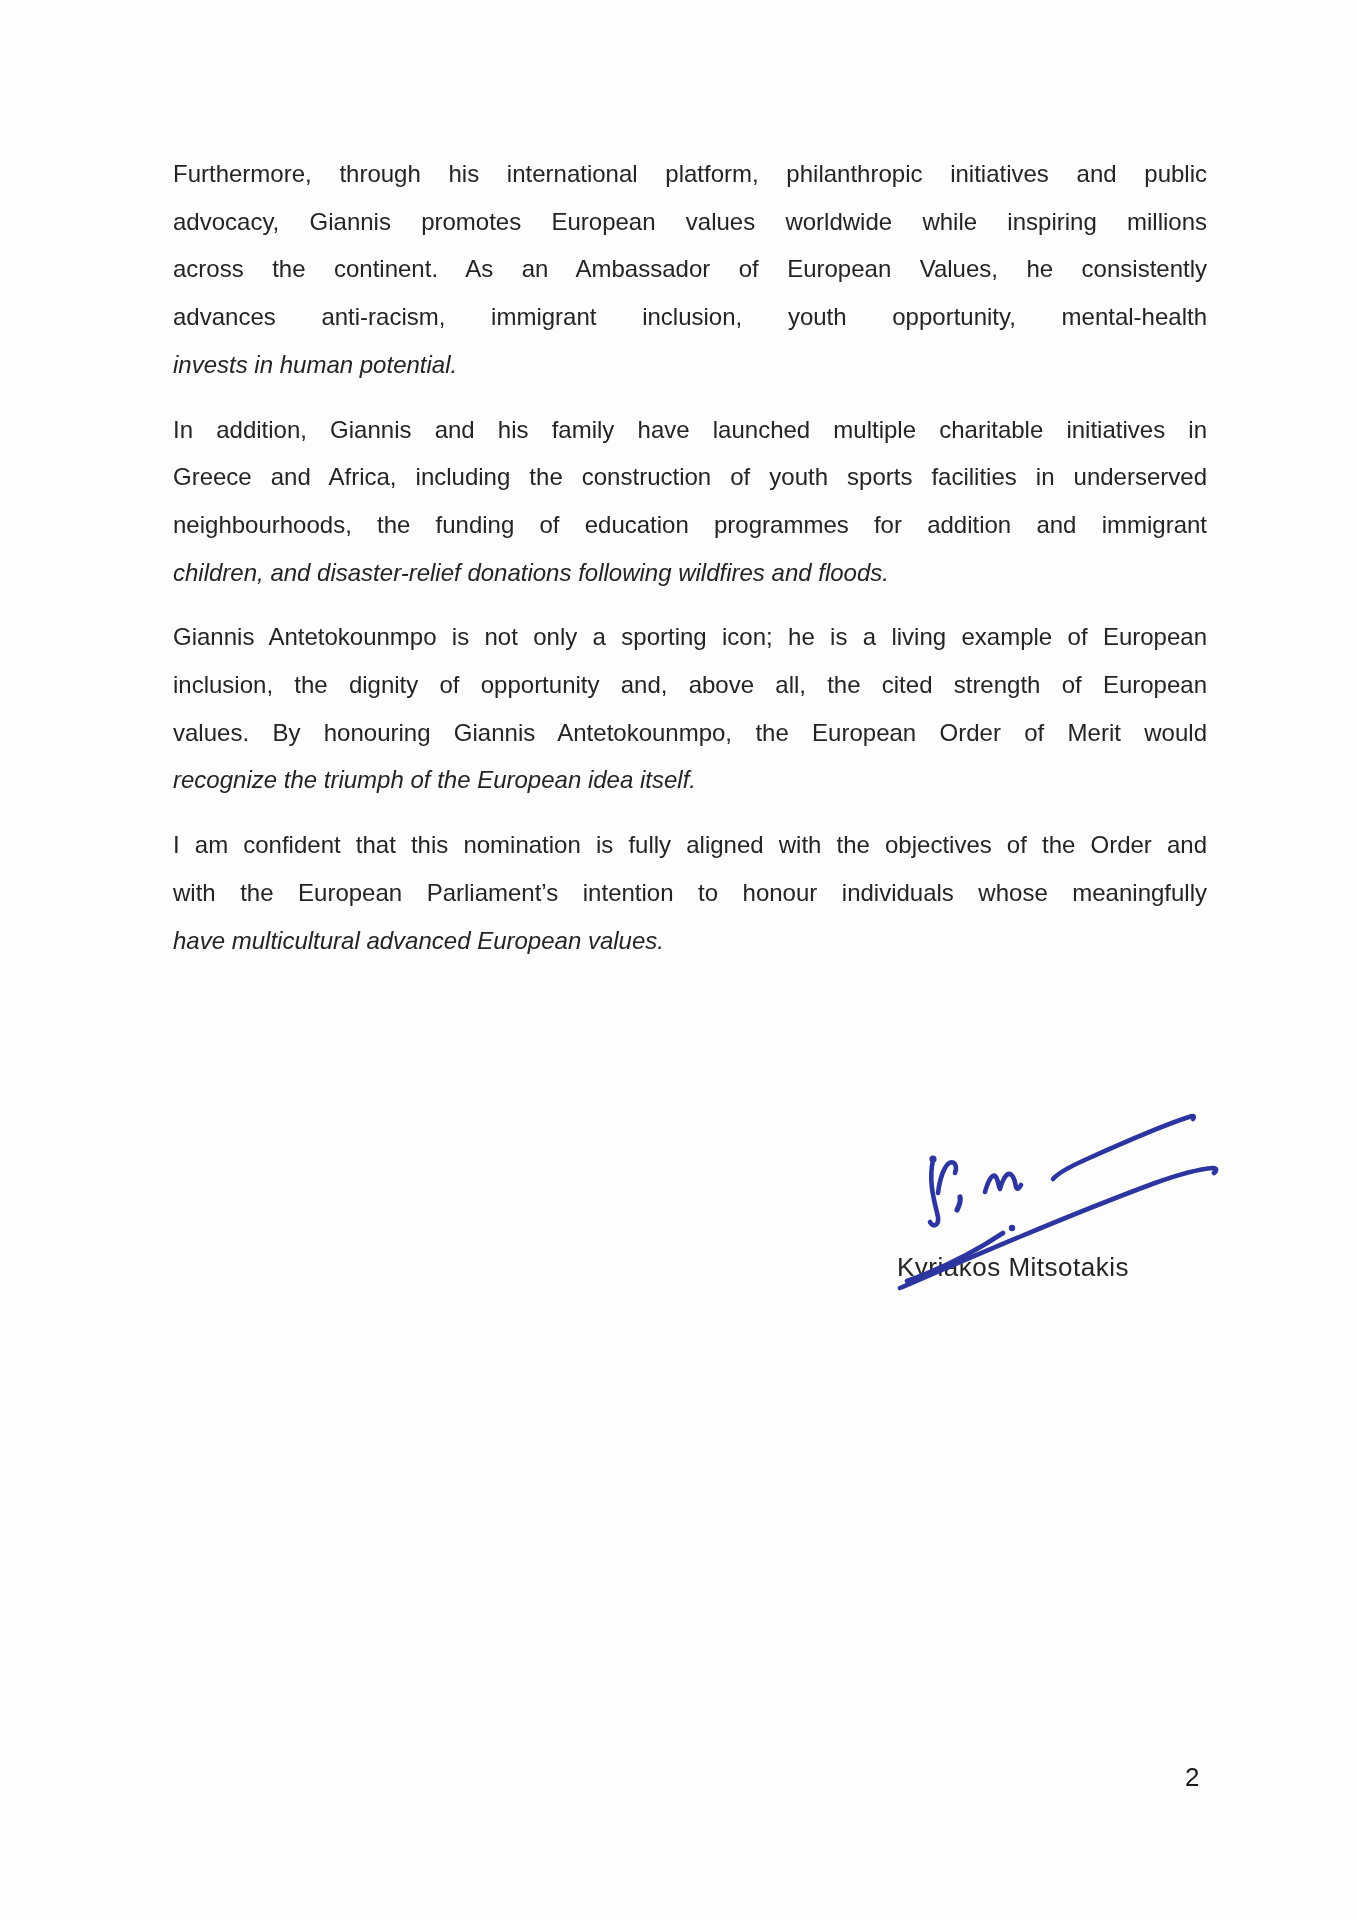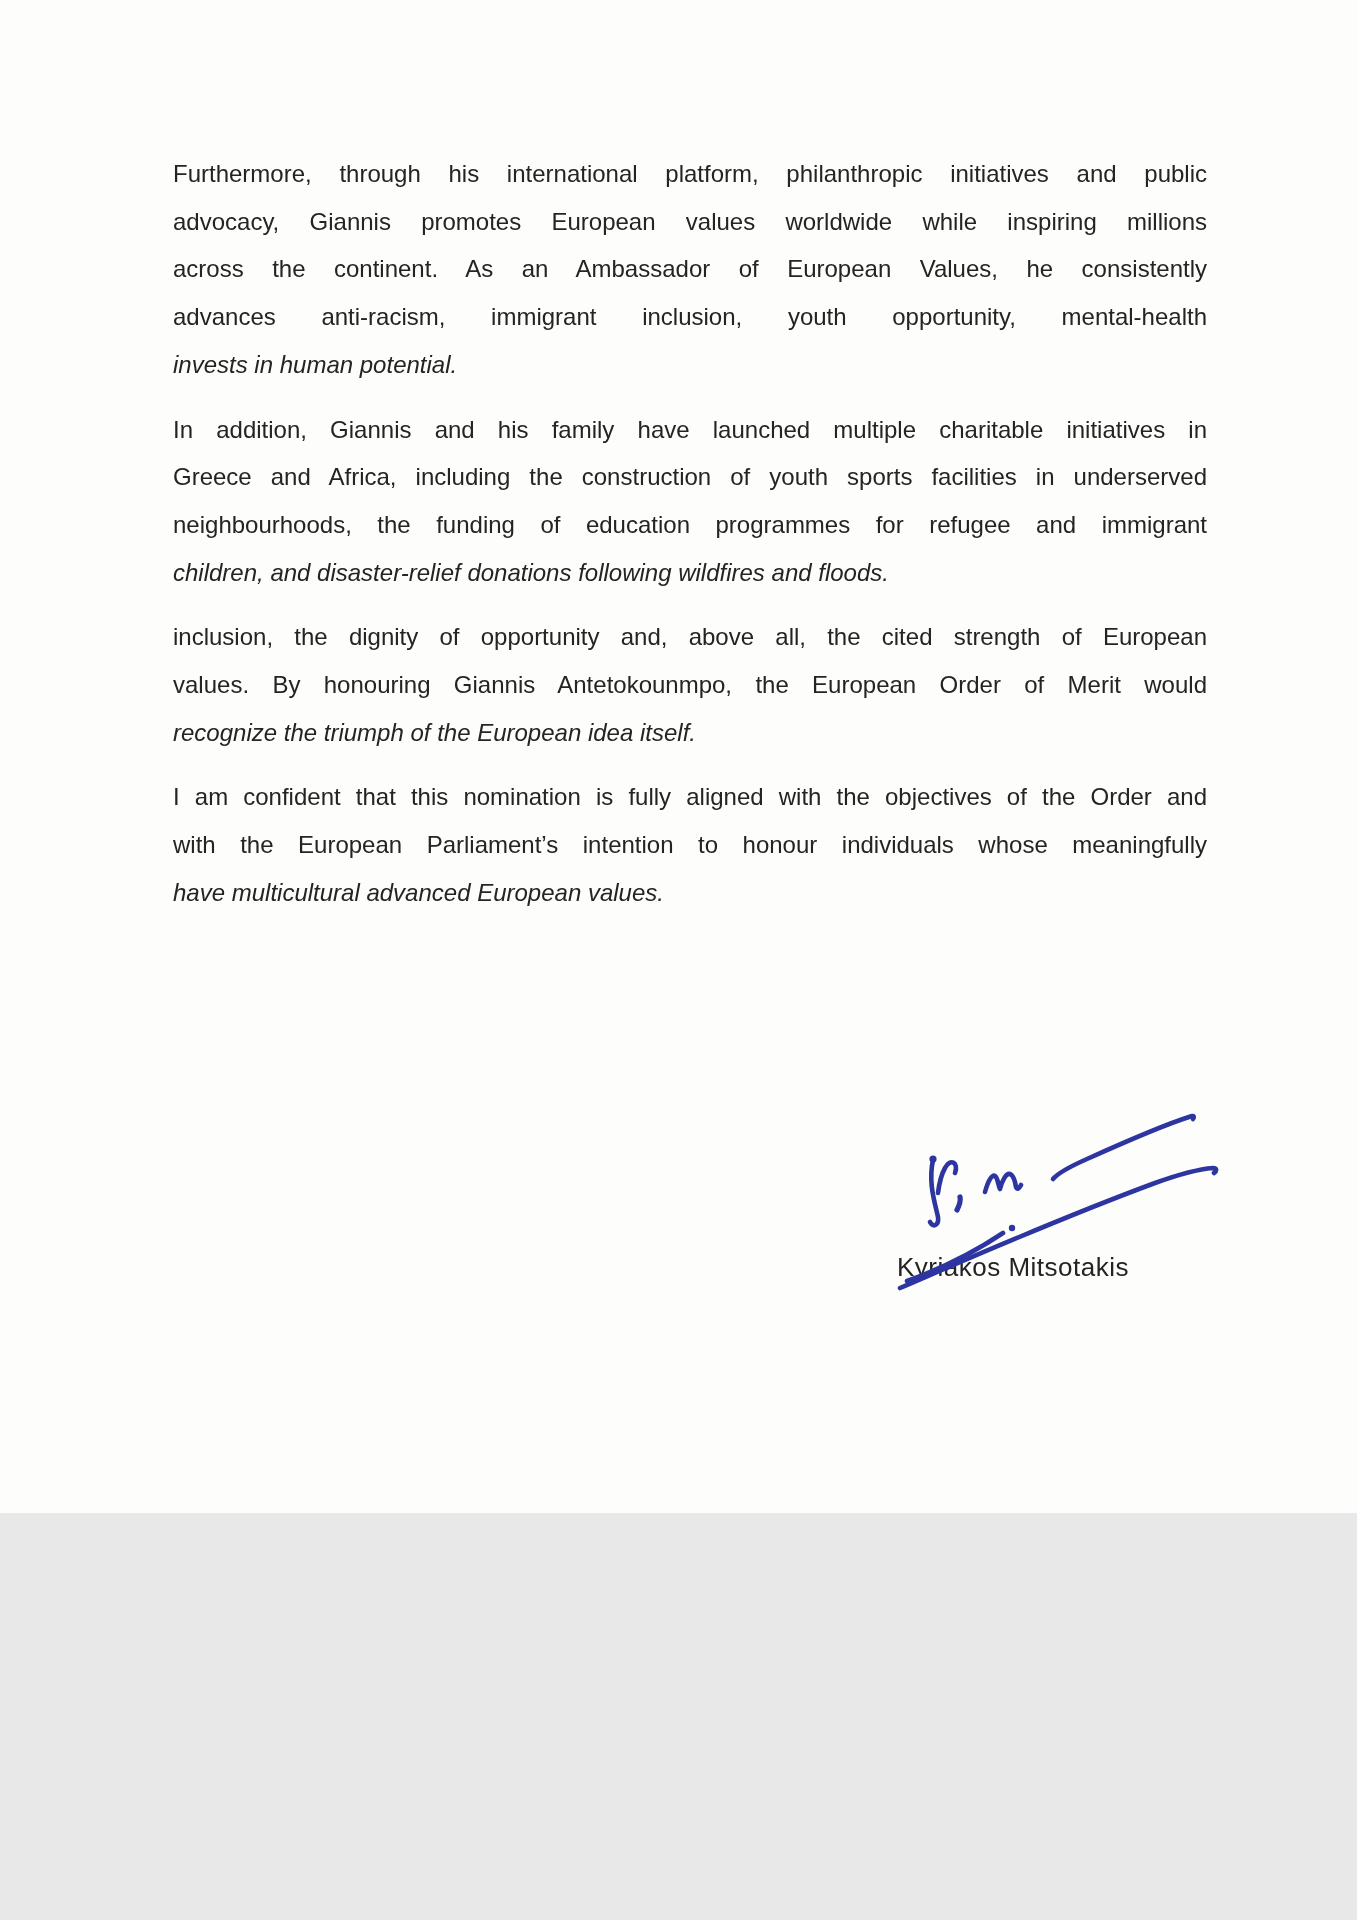--- a/index.html
+++ b/index.html
@@ -3,21 +3,21 @@
 <meta charset="utf-8">
 <style>
   html, body {
     margin: 0;
     padding: 0;
     background: #e8e8e8;
   }
   .page {
     position: relative;
     width: 1357px;
-    height: 1513px;
+    height: 1920px;
     margin: 0 auto;
     background: #fdfdfc;
     overflow: hidden;
     font-family: "Liberation Sans", sans-serif;
     color: #242424;
   }
   .body-text {
     position: absolute;
     left: 173px;
     top: 150px;
@@ -79,24 +79,25 @@
       <div class="para">
         <div class="line">Furthermore, through his international platform, philanthropic initiatives and public</div>
         <div class="line">advocacy, Giannis promotes European values worldwide while inspiring millions</div>
         <div class="line">across the continent. As an Ambassador of European Values, he consistently</div>
         <div class="line">advances anti-racism, immigrant inclusion, youth opportunity, mental-health</div>
         <div class="line last">invests in human potential.</div>
       </div>
       <div class="para">
         <div class="line">In addition, Giannis and his family have launched multiple charitable initiatives in</div>
         <div class="line">Greece and Africa, including the construction of youth sports facilities in underserved</div>
-        <div class="line">neighbourhoods, the funding of education programmes for refugee and immigrant</div>
+        <div class="line">neighbourhoods, the funding of education programmes for addition and immigrant</div>
         <div class="line last">children, and disaster-relief donations following wildfires and floods.</div>
       </div>
       <div class="para">
+        <div class="line">Giannis Antetokounmpo is not only a sporting icon; he is a living example of European</div>
         <div class="line">inclusion, the dignity of opportunity and, above all, the cited strength of European</div>
         <div class="line">values. By honouring Giannis Antetokounmpo, the European Order of Merit would</div>
         <div class="line last">recognize the triumph of the European idea itself.</div>
       </div>
       <div class="para">
         <div class="line">I am confident that this nomination is fully aligned with the objectives of the Order and</div>
         <div class="line">with the European Parliament’s intention to honour individuals whose meaningfully</div>
         <div class="line last">have multicultural advanced European values.</div>
       </div>
     </div>

